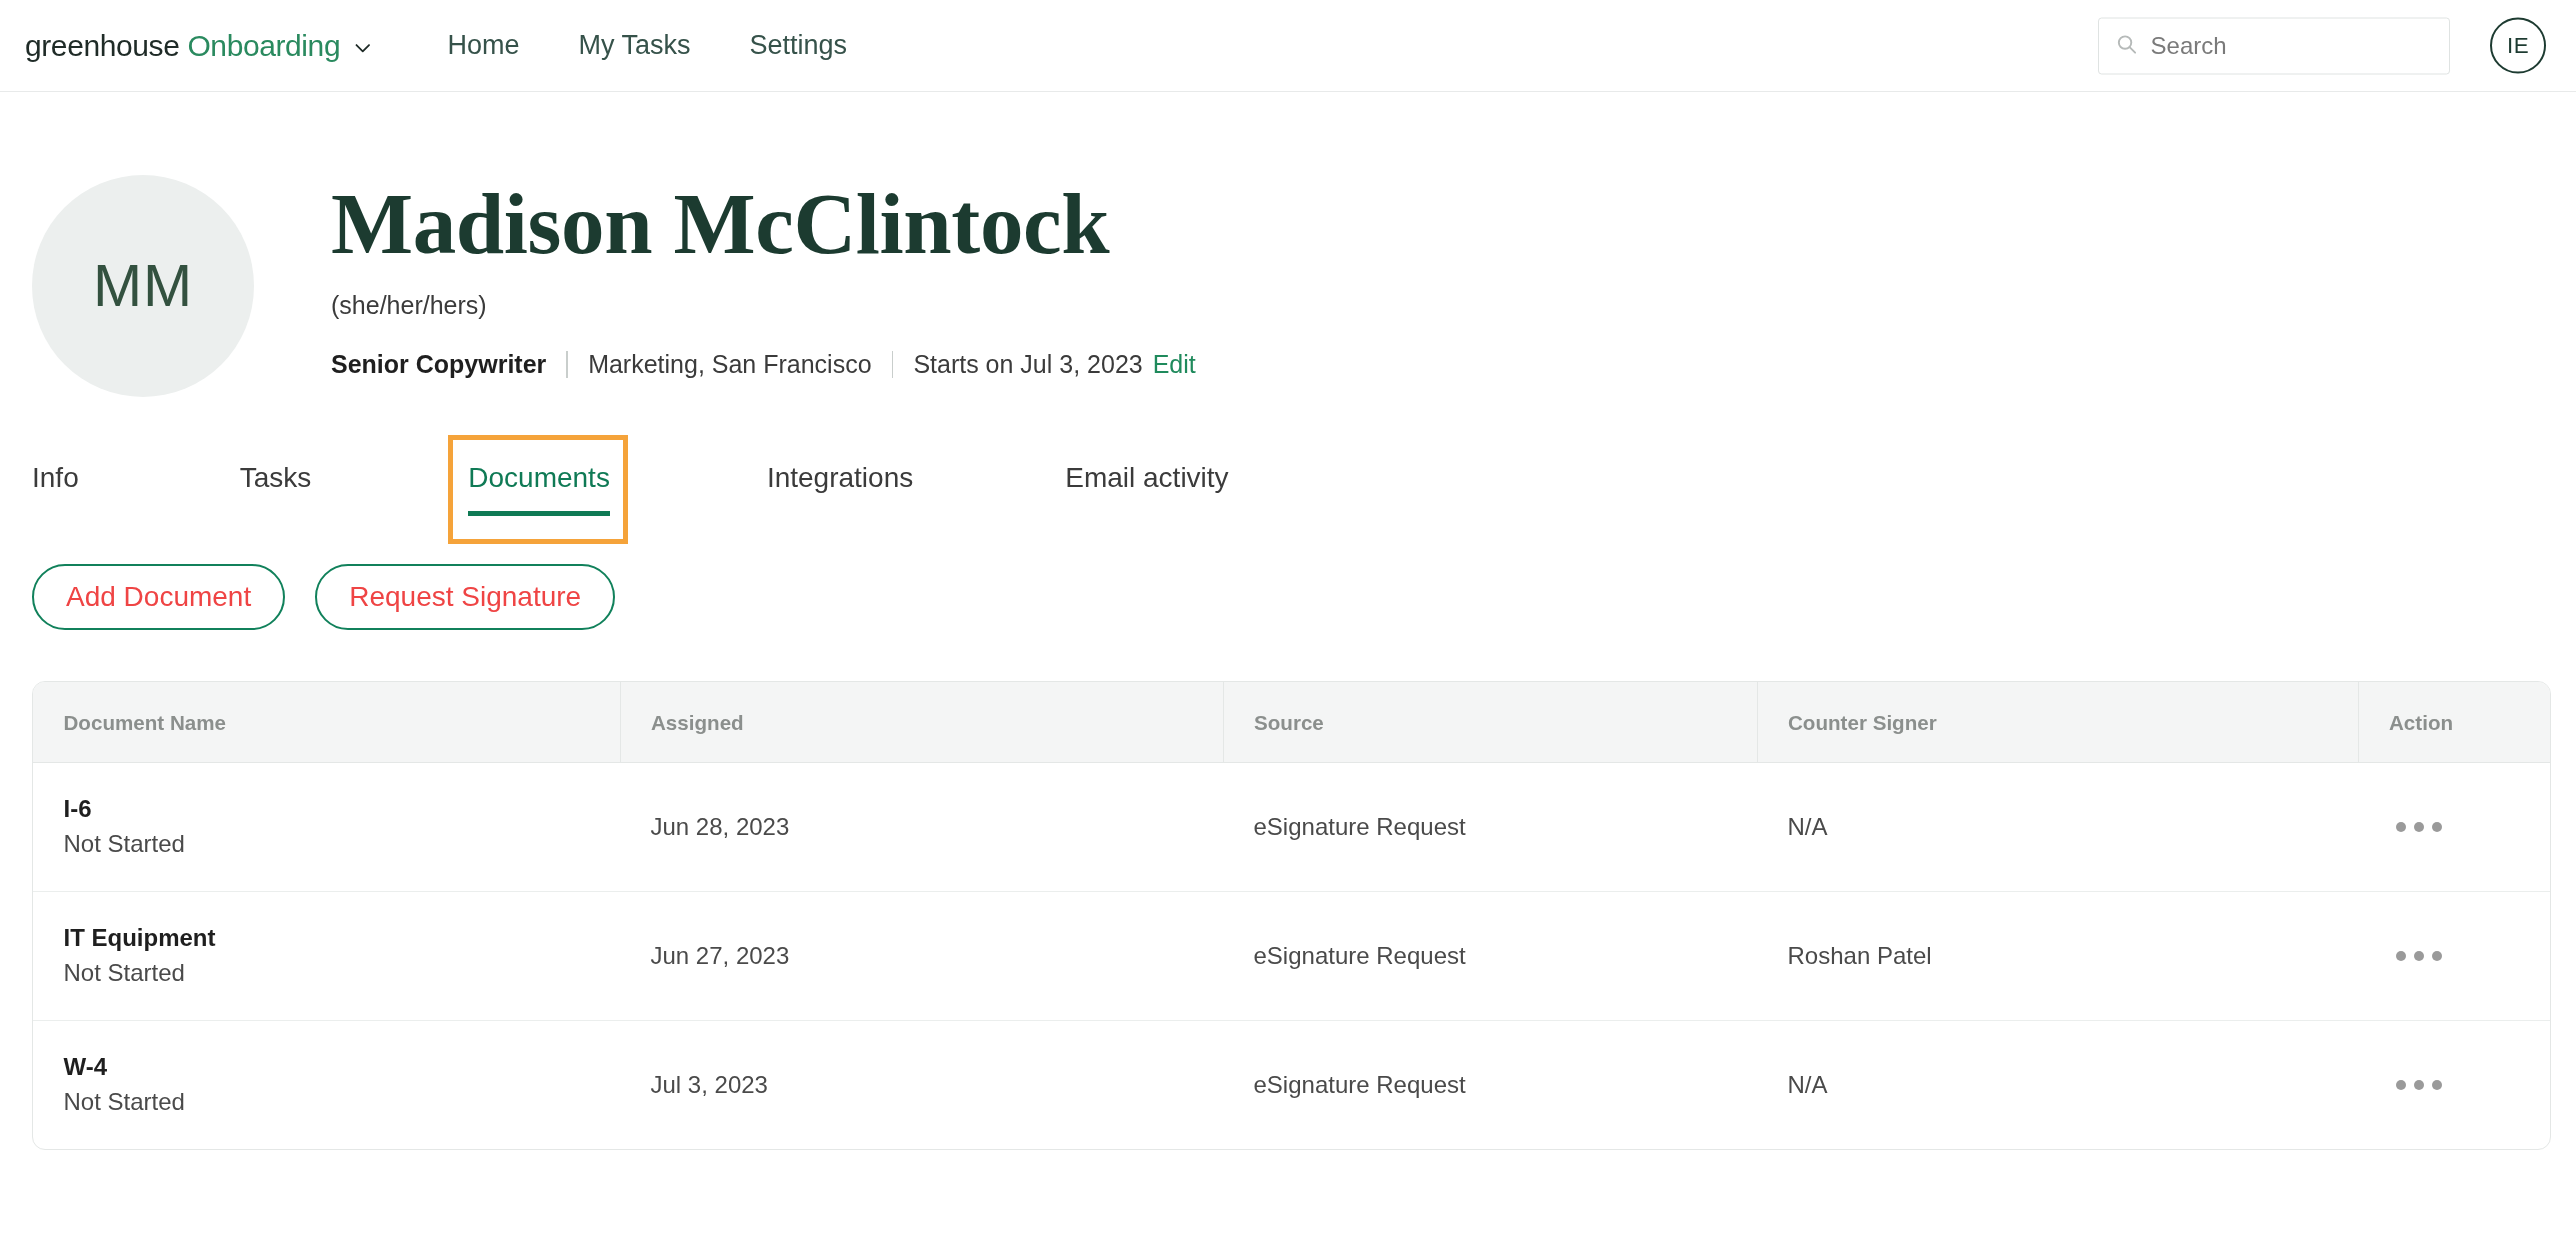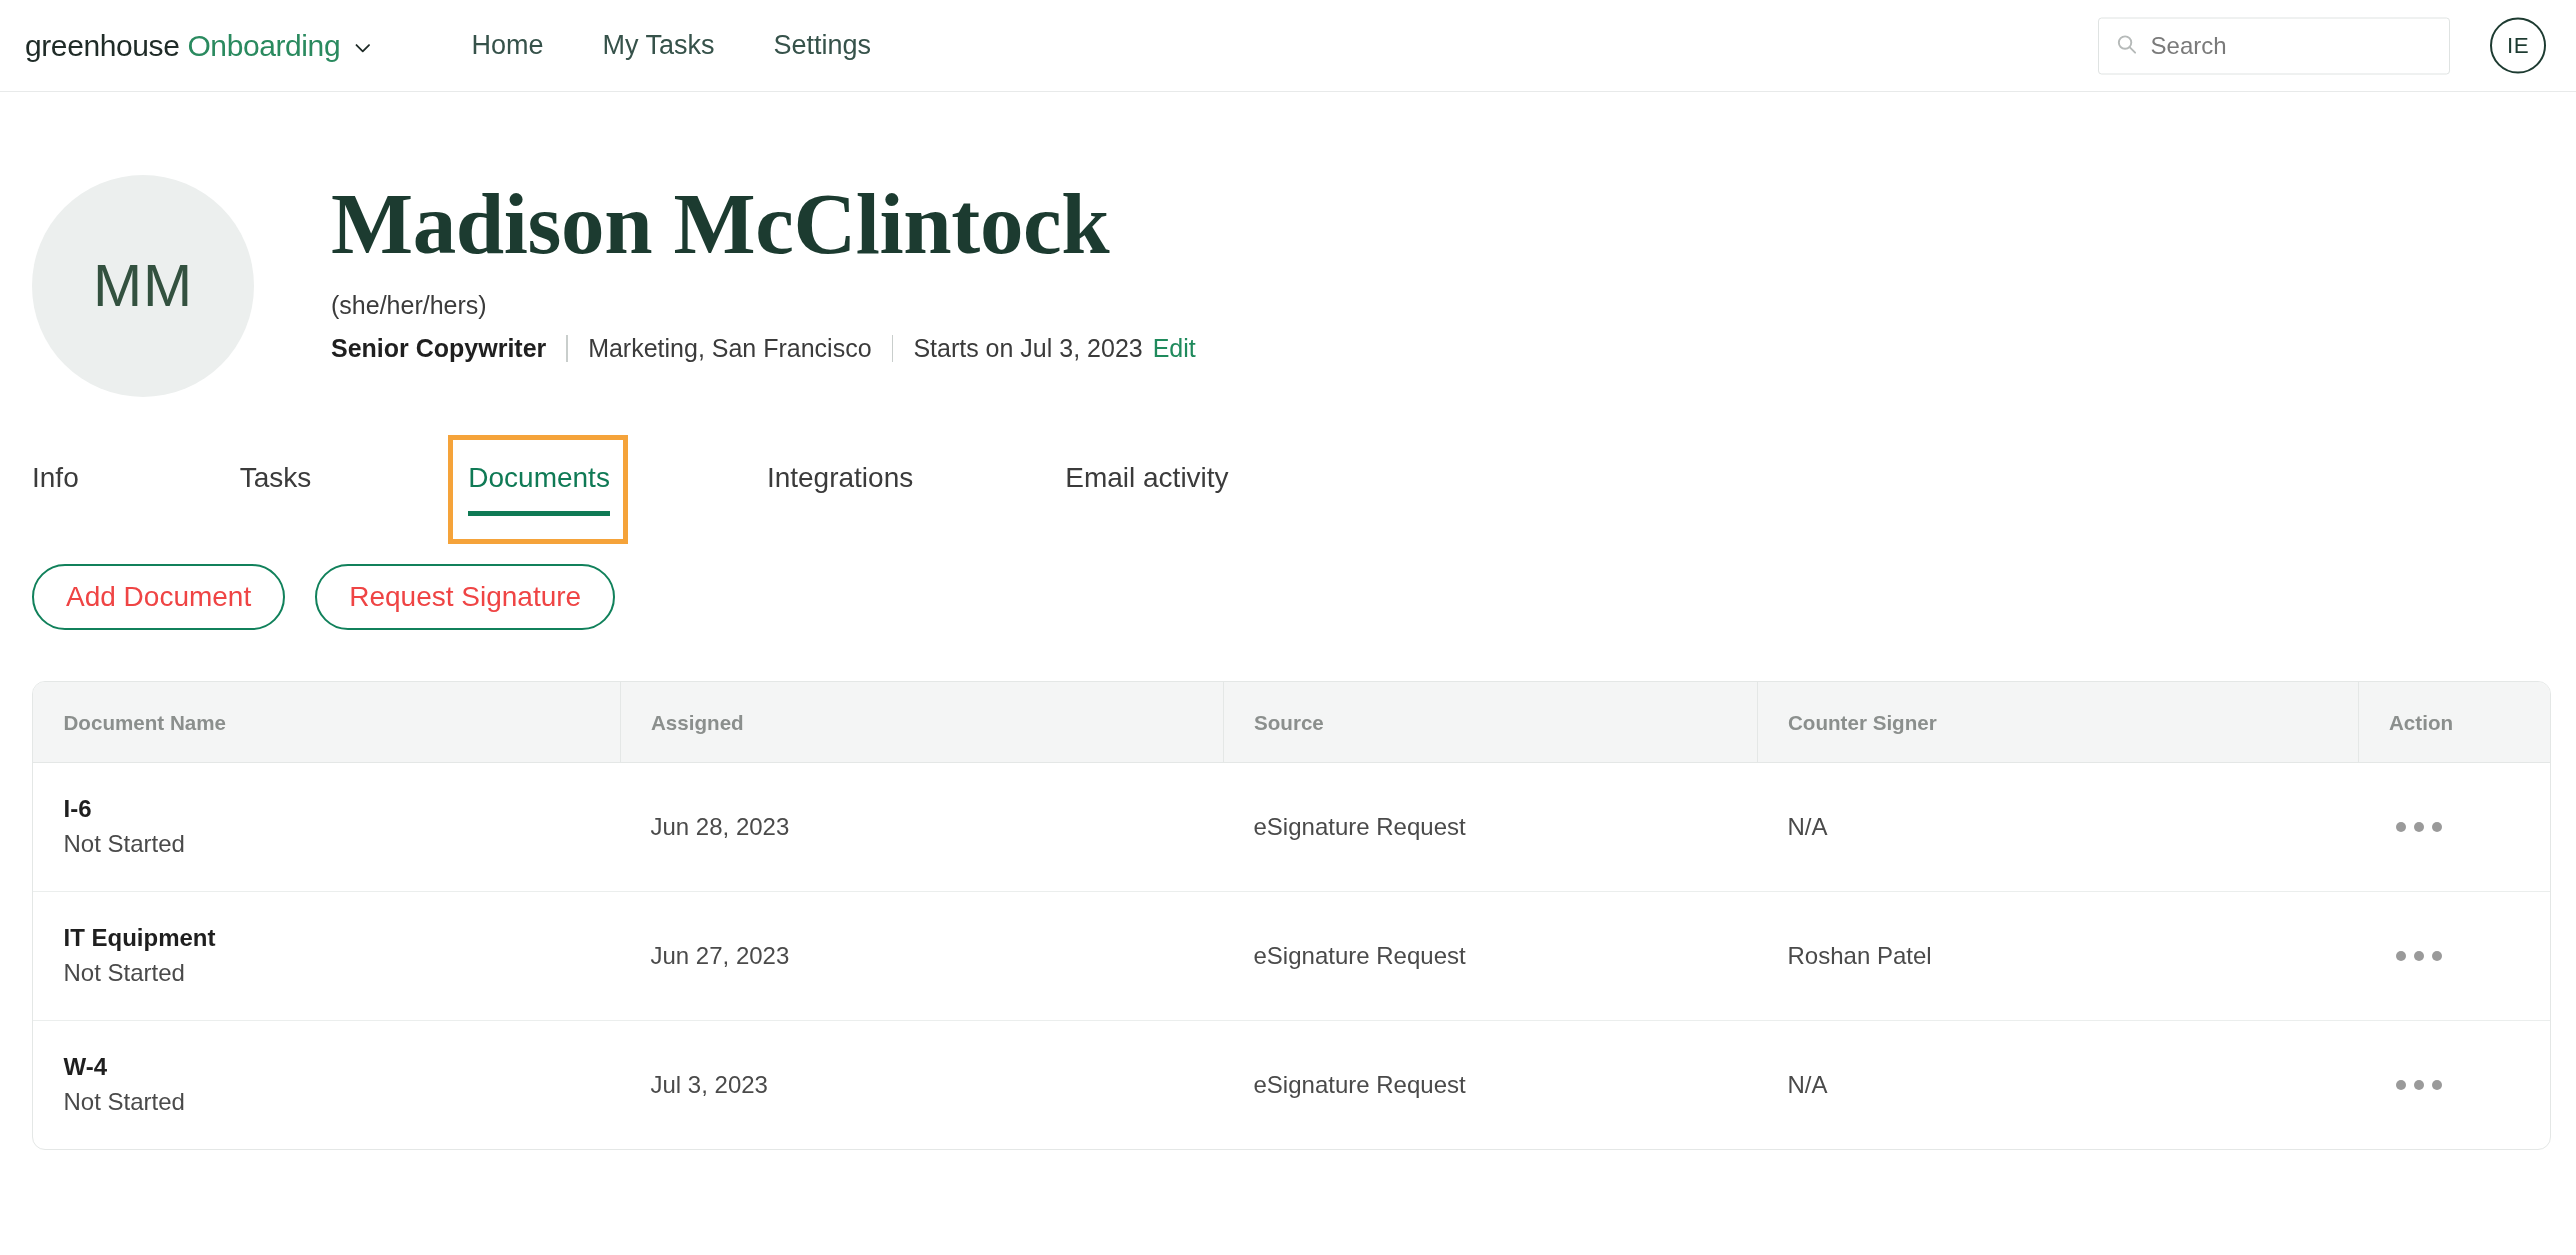--- a/index.html
+++ b/index.html
@@ -13,21 +13,20 @@
   }
 
   
   .topbar {
     position: relative;
     height: 92px;
     border-bottom: 1.8px solid #e8eaea;
     display: flex;
     align-items: center;
     padding: 0 0 0 25px;
-    gap: 24px;
   }
 
   .brand {
     display: flex;
     align-items: center;
     gap: 11.7px;
     margin-right: 74px;
   }
   .brand-text {
     font-size: 30px;
@@ -142,21 +141,21 @@
     letter-spacing: -0.4px;
   }
 
   .pronouns {
     margin-top: 24px;
     font-size: 25px;
     color: #3b3b3b;
   }
 
   .meta-row {
-    margin-top: 14px;
+    margin-top: 30px;
     font-size: 25px;
     color: #3b3b3b;
     display: flex;
     align-items: center;
     white-space: nowrap;
   }
   .meta-title { font-weight: 700; color: #1f1f1f; }
   .meta-sep {
     display: inline-block;
     width: 1.8px;

